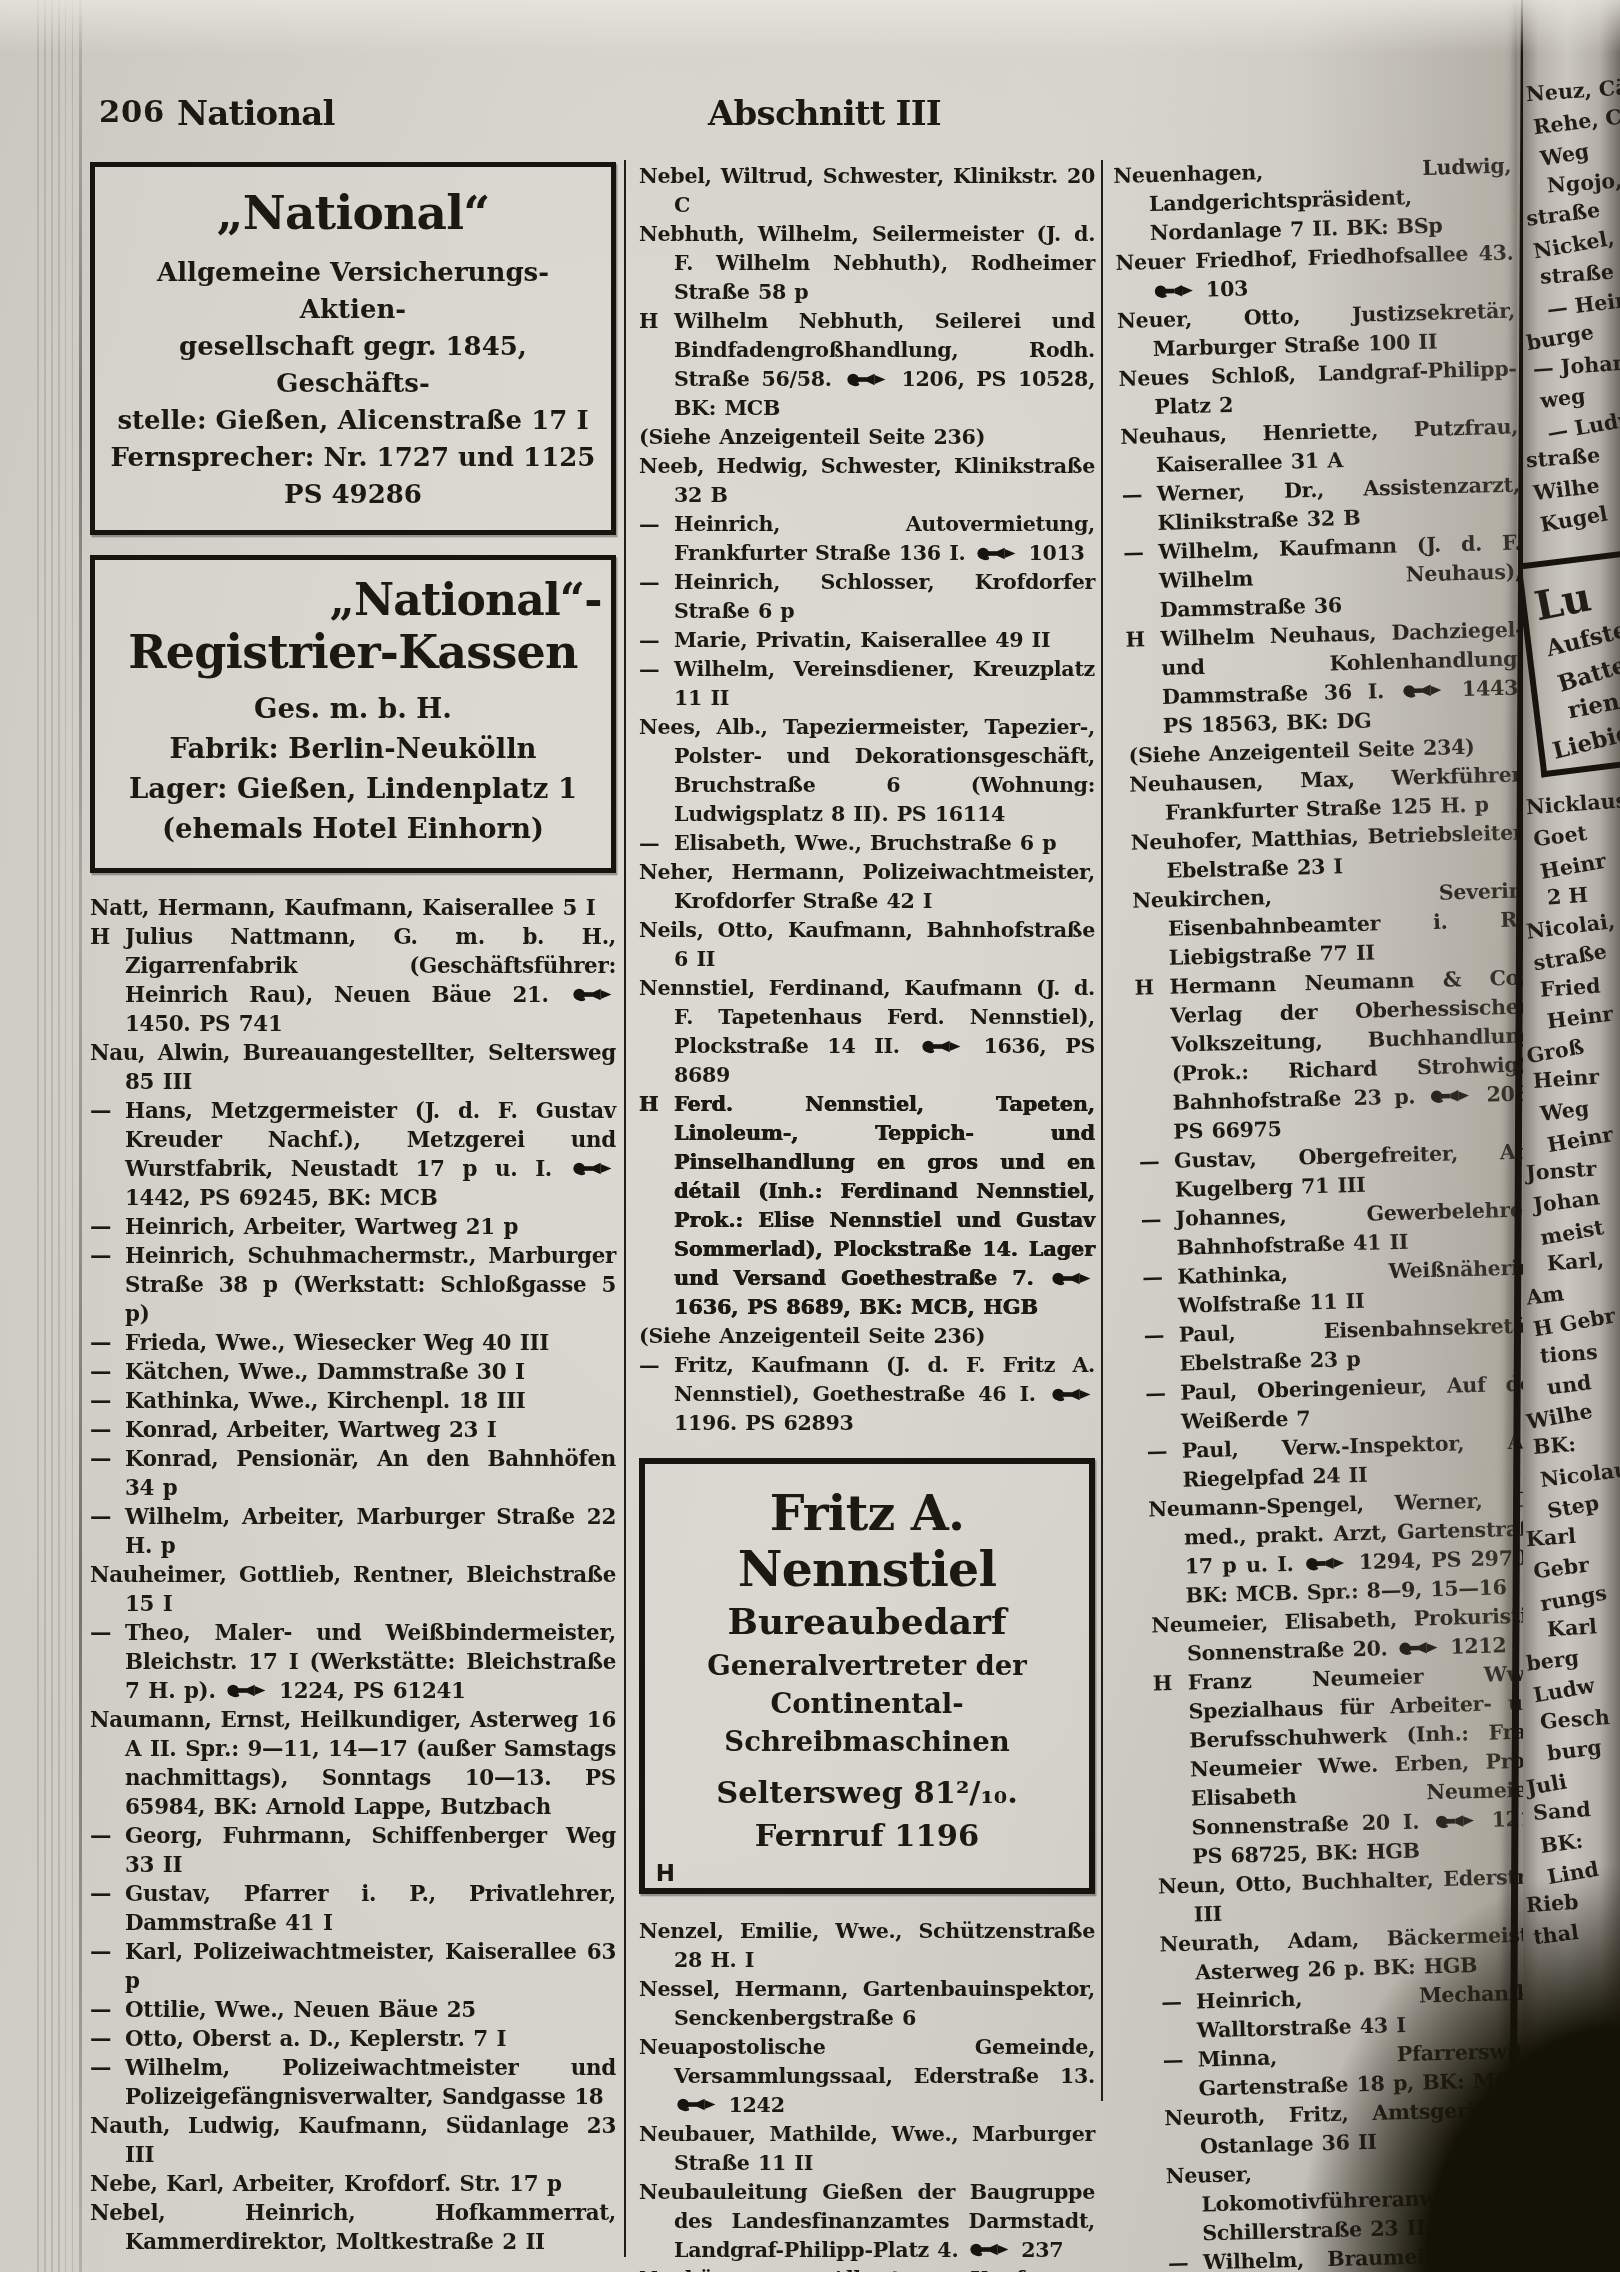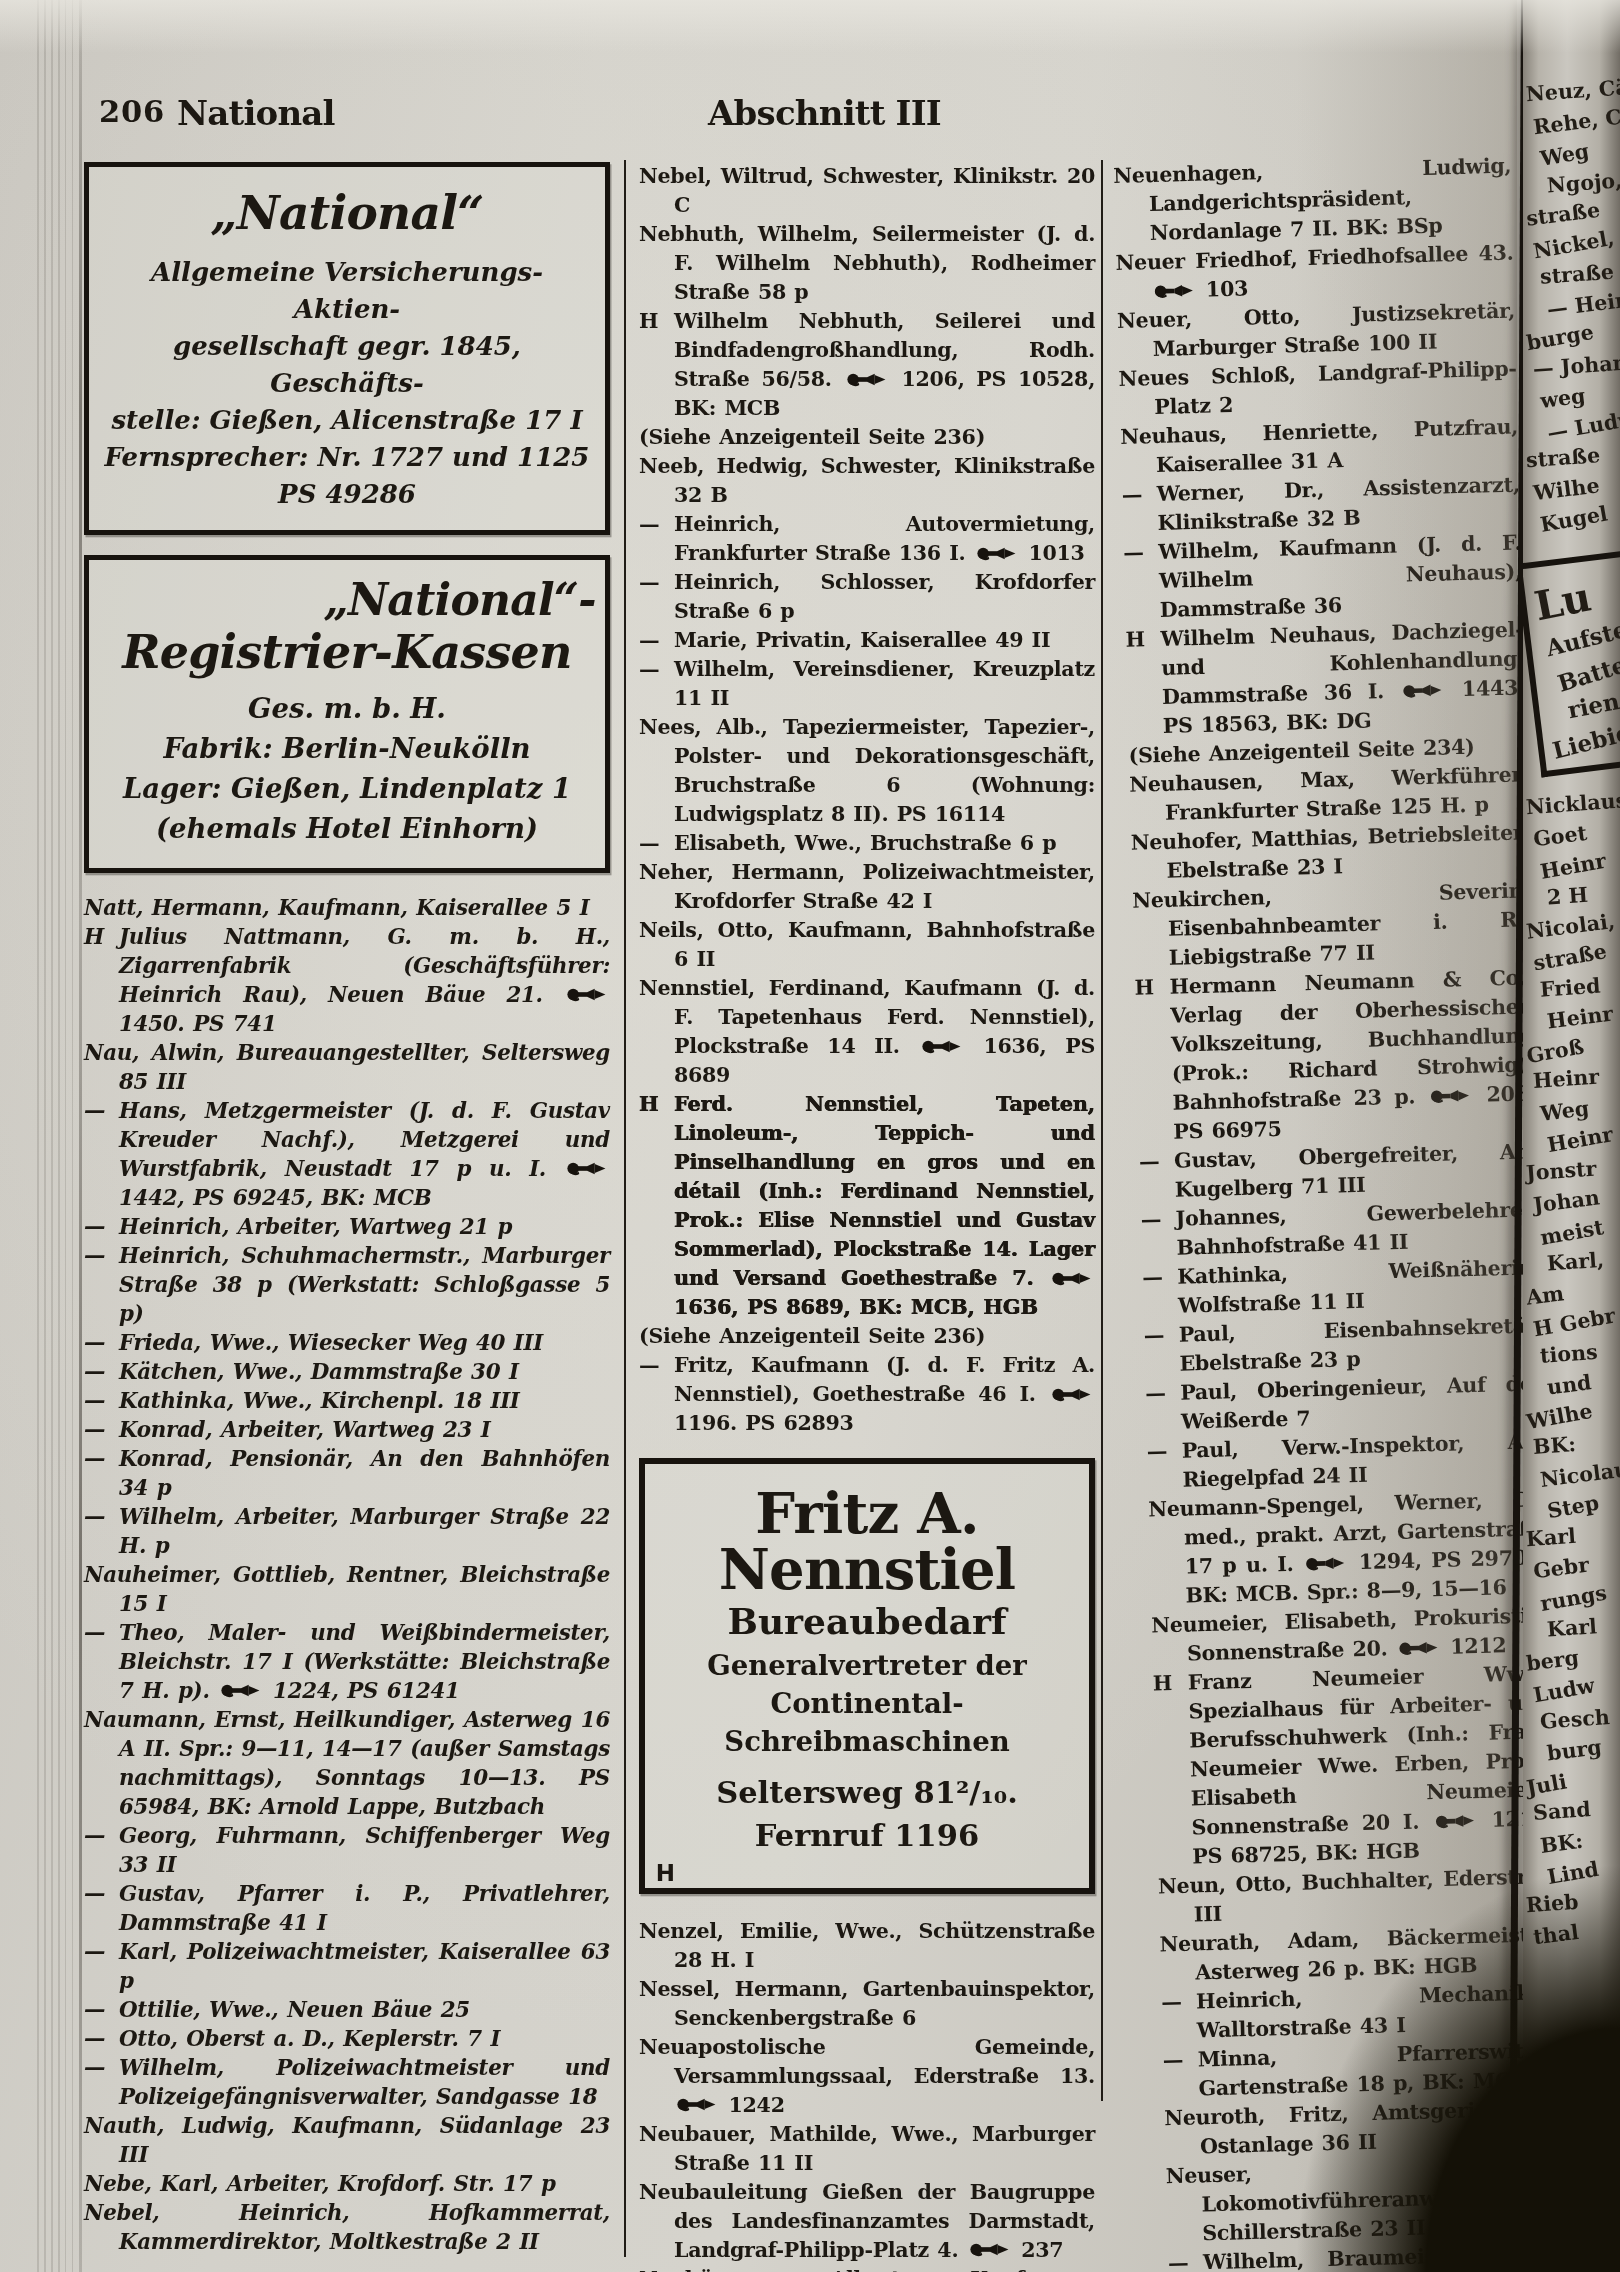--- a/index.html
+++ b/index.html
@@ -17,21 +17,21 @@
     opacity:.7;}
   .left-edge-line{position:absolute;left:79px;top:0;width:3.1px;height:100%;
     background:linear-gradient(to bottom, rgba(58,53,46,.15) 0%, rgba(58,53,46,.55) 18%, rgba(58,53,46,.25) 40%, rgba(58,53,46,.6) 70%, rgba(58,53,46,.2) 100%);}
   
   .hdr{position:absolute;top:93px;font-weight:700;}
   #hdr-pagenum{left:99px;font-size:30.5px;letter-spacing:0.8px;}
   #hdr-keyword{left:177px;font-size:34px;letter-spacing:-0.8px;}
   #hdr-section{left:708px;font-size:34px;letter-spacing:-0.8px;}
   
   .col{position:absolute;top:162px;}
-  #col1{left:84px;width:526px;font-style:italic;}
+  #col1{left:90px;width:526px;}
   #col2{left:639px;width:456px;}
   #col3{left:1113px;width:398px;transform:rotate(-1.5deg);transform-origin:0 0;}
   .rule{position:absolute;width:2.3px;background:#201c16;}
   #rule1{left:624px;top:160px;height:2097px;}
   #rule2{left:1101px;top:160px;height:1941px;}
   
   .entry{margin:0;font-weight:700;text-align:justify;padding-left:35px;text-indent:-35px;
          word-spacing:1.5px;letter-spacing:-0.3px;}
   #col1 .entry{font-size:21.4px;line-height:29px;}
   #col2 .entry{font-size:20.6px;line-height:29px;}
@@ -44,21 +44,21 @@
   .adbox{border:5.3px solid #17130e;background:rgba(222,220,212,.35);text-align:center;
          margin-bottom:20px;box-shadow:1.5px 2.3px 0 rgba(30,26,20,.35);}
   #ad-insurance{padding:13.7px 10.7px 17px;}
   .ad1-title{font-size:47px;font-weight:700;letter-spacing:-0.8px;margin:4.6px 0 13.7px;}
   .ad1-line{font-size:26px;line-height:37px;font-weight:700;}
   #ad-registers{padding:15.3px 9.2px 20px;}
   .ad2-title1{font-size:44px;font-weight:700;letter-spacing:-0.8px;line-height:50px;text-align:right;}
   .ad2-title2{font-size:46px;font-weight:700;letter-spacing:-0.8px;line-height:55px;margin-bottom:7.6px;}
   .ad2-line{font-size:27.5px;line-height:40px;font-weight:700;}
   #ad-nennstiel{position:relative;margin:20px 0 23px;padding:21.4px 7.6px 30.5px;border-width:6.9px;}
-  .ad3-title{font-size:56px;font-weight:700;letter-spacing:-0.8px;line-height:56px;}
+  .ad3-title{font-size:49px;font-weight:700;letter-spacing:-0.8px;line-height:56px;}
   .ad3-subtitle{font-size:36px;font-weight:700;line-height:49px;}
   .ad3-line{font-size:27.5px;font-weight:700;line-height:38px;}
   .ad3-address{font-size:30.5px;font-weight:700;line-height:43px;margin-top:10.7px;}
   .ad3-corner{position:absolute;left:10.7px;bottom:1.5px;font-size:23px;font-weight:700;
               font-family:"DejaVu Sans","Liberation Sans",sans-serif;}
   
   #gutter-line{position:absolute;left:1515px;top:0;width:6.9px;height:100%;background:#17130e;
      box-shadow:-5.3px 0 9.2px rgba(44,39,32,.55), 5.3px 0 10.7px rgba(44,39,32,.6);transform:rotate(.3deg);}
   #edge-strip{position:absolute;left:1523px;top:0;width:98px;height:100%;overflow:hidden;
      background:linear-gradient(to right,#878279 0%,#b7b3aa 16%,#cac7c0 45%,#b3afa6 78%,#6e6961 100%);}

